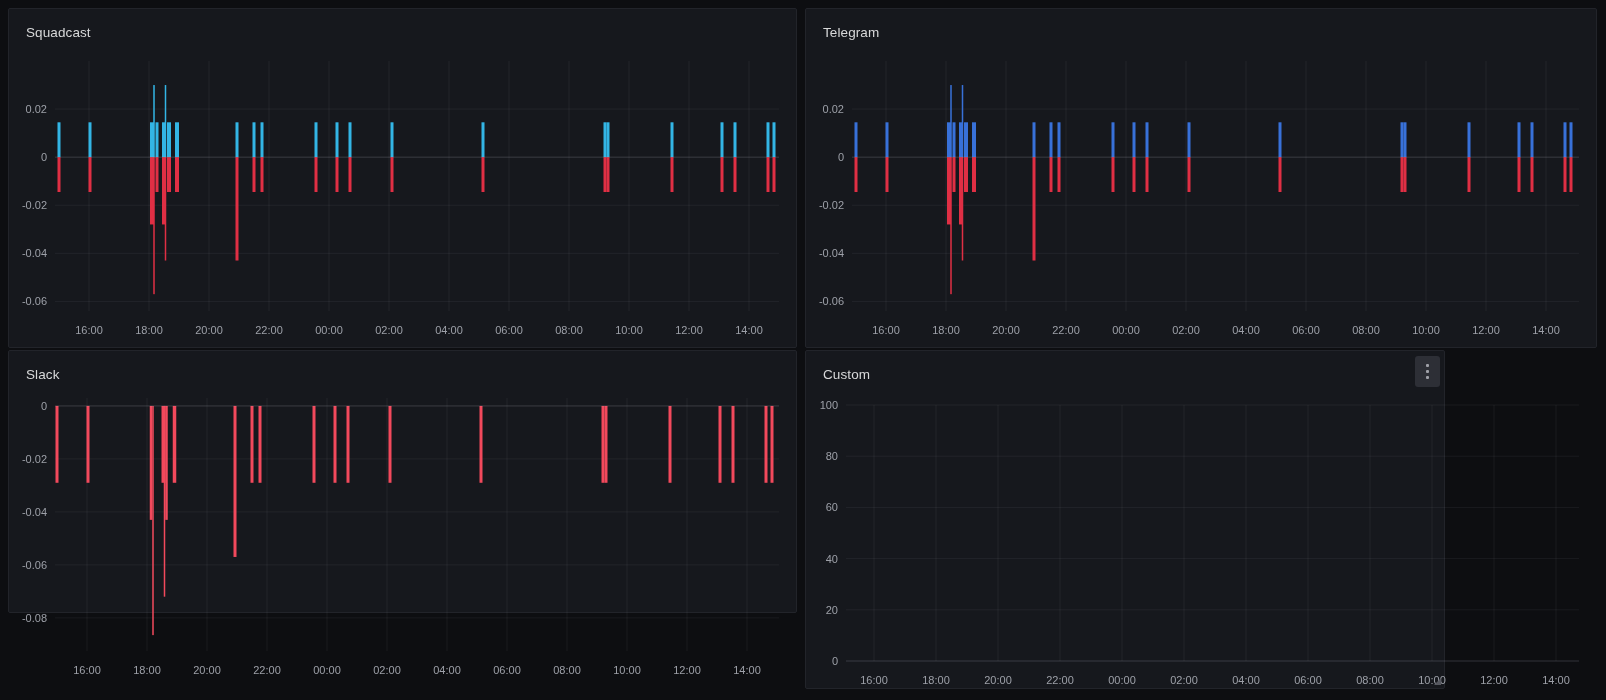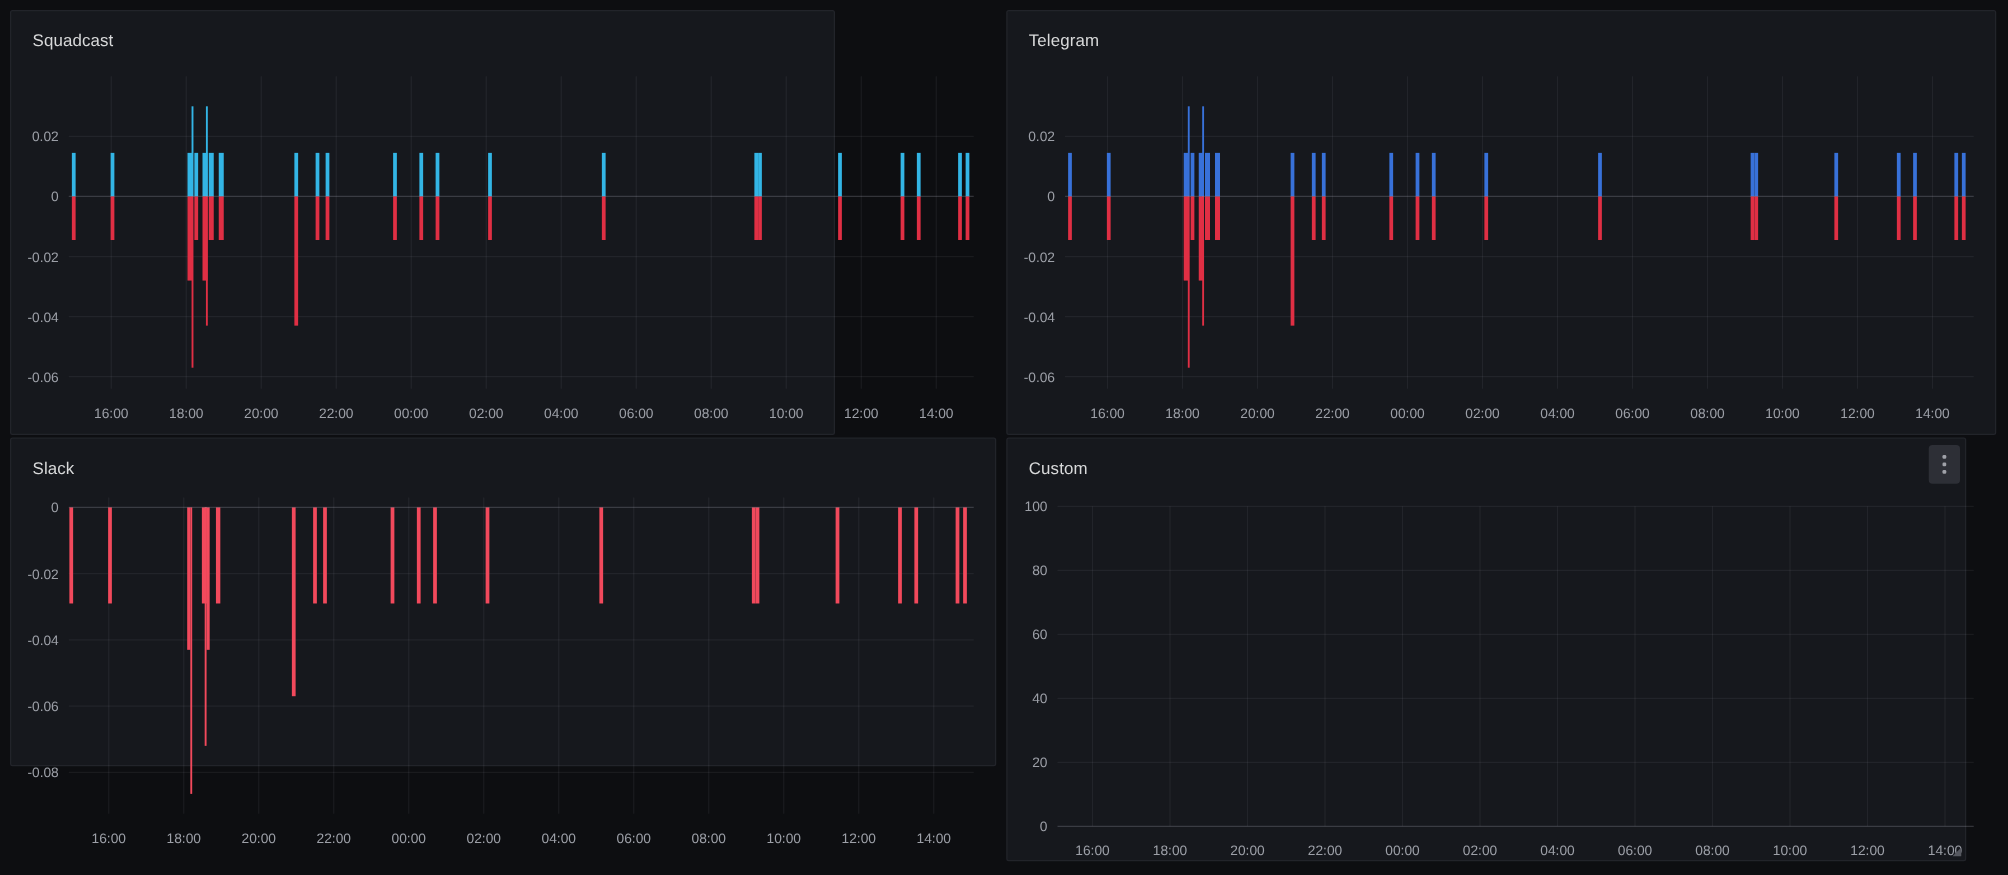--- a/index.html
+++ b/index.html
@@ -42,21 +42,21 @@
   }
   .panel-menu .dot{width:3px;height:3px;border-radius:1px;background:#9fa1a8;}
   .resize-handle{
     position:absolute;right:3px;bottom:3px;width:0;height:0;z-index:4;cursor:nwse-resize;
     border-left:7px solid transparent;border-bottom:7px solid #565860;
   }
 </style>
 </head>
 <body>
 
-<div class="panel" style="left:8px;top:8px;width:660px;height:340px;">
+<div class="panel" style="left:8px;top:8px;width:789px;height:340px;">
   <div class="panel-title">Squadcast</div>
   <svg class="chart" id="chart-0" width="789" height="340" viewBox="0 0 789 340">
       <line x1="80" y1="52" x2="80" y2="302" class="grid"></line>
       <text x="80" y="325" text-anchor="middle" class="tick">16:00</text>
       <line x1="140" y1="52" x2="140" y2="302" class="grid"></line>
       <text x="140" y="325" text-anchor="middle" class="tick">18:00</text>
       <line x1="200" y1="52" x2="200" y2="302" class="grid"></line>
       <text x="200" y="325" text-anchor="middle" class="tick">20:00</text>
       <line x1="260" y1="52" x2="260" y2="302" class="grid"></line>
       <text x="260" y="325" text-anchor="middle" class="tick">22:00</text>
@@ -281,21 +281,21 @@
       <rect x="595.50" y="54.95" width="3" height="76.83" fill="#f2495c"></rect>
       <rect x="659.50" y="54.95" width="3" height="76.83" fill="#f2495c"></rect>
       <rect x="709.50" y="54.95" width="3" height="76.83" fill="#f2495c"></rect>
       <rect x="722.50" y="54.95" width="3" height="76.83" fill="#f2495c"></rect>
       <rect x="755.50" y="54.95" width="3" height="76.83" fill="#f2495c"></rect>
       <rect x="761.50" y="54.95" width="3" height="76.83" fill="#f2495c"></rect>
       <line x1="46" y1="54.94764397905759" x2="770" y2="54.94764397905759" class="zeroline"></line>
     </svg>
 </div>
 
-<div class="panel" style="left:805px;top:350px;width:768px;height:339px;">
+<div class="panel" style="left:805px;top:350px;width:640px;height:339px;">
   <div class="panel-title">Custom</div>
   <div class="panel-menu">
     <span class="dot"></span>
     <span class="dot"></span>
     <span class="dot"></span>
   </div>
   <svg class="chart" id="chart-3" width="792" height="339" viewBox="0 0 792 339">
       <line x1="68" y1="54" x2="68" y2="310" class="grid"></line>
       <text x="68" y="333" text-anchor="middle" class="tick">16:00</text>
       <line x1="130" y1="54" x2="130" y2="310" class="grid"></line>

